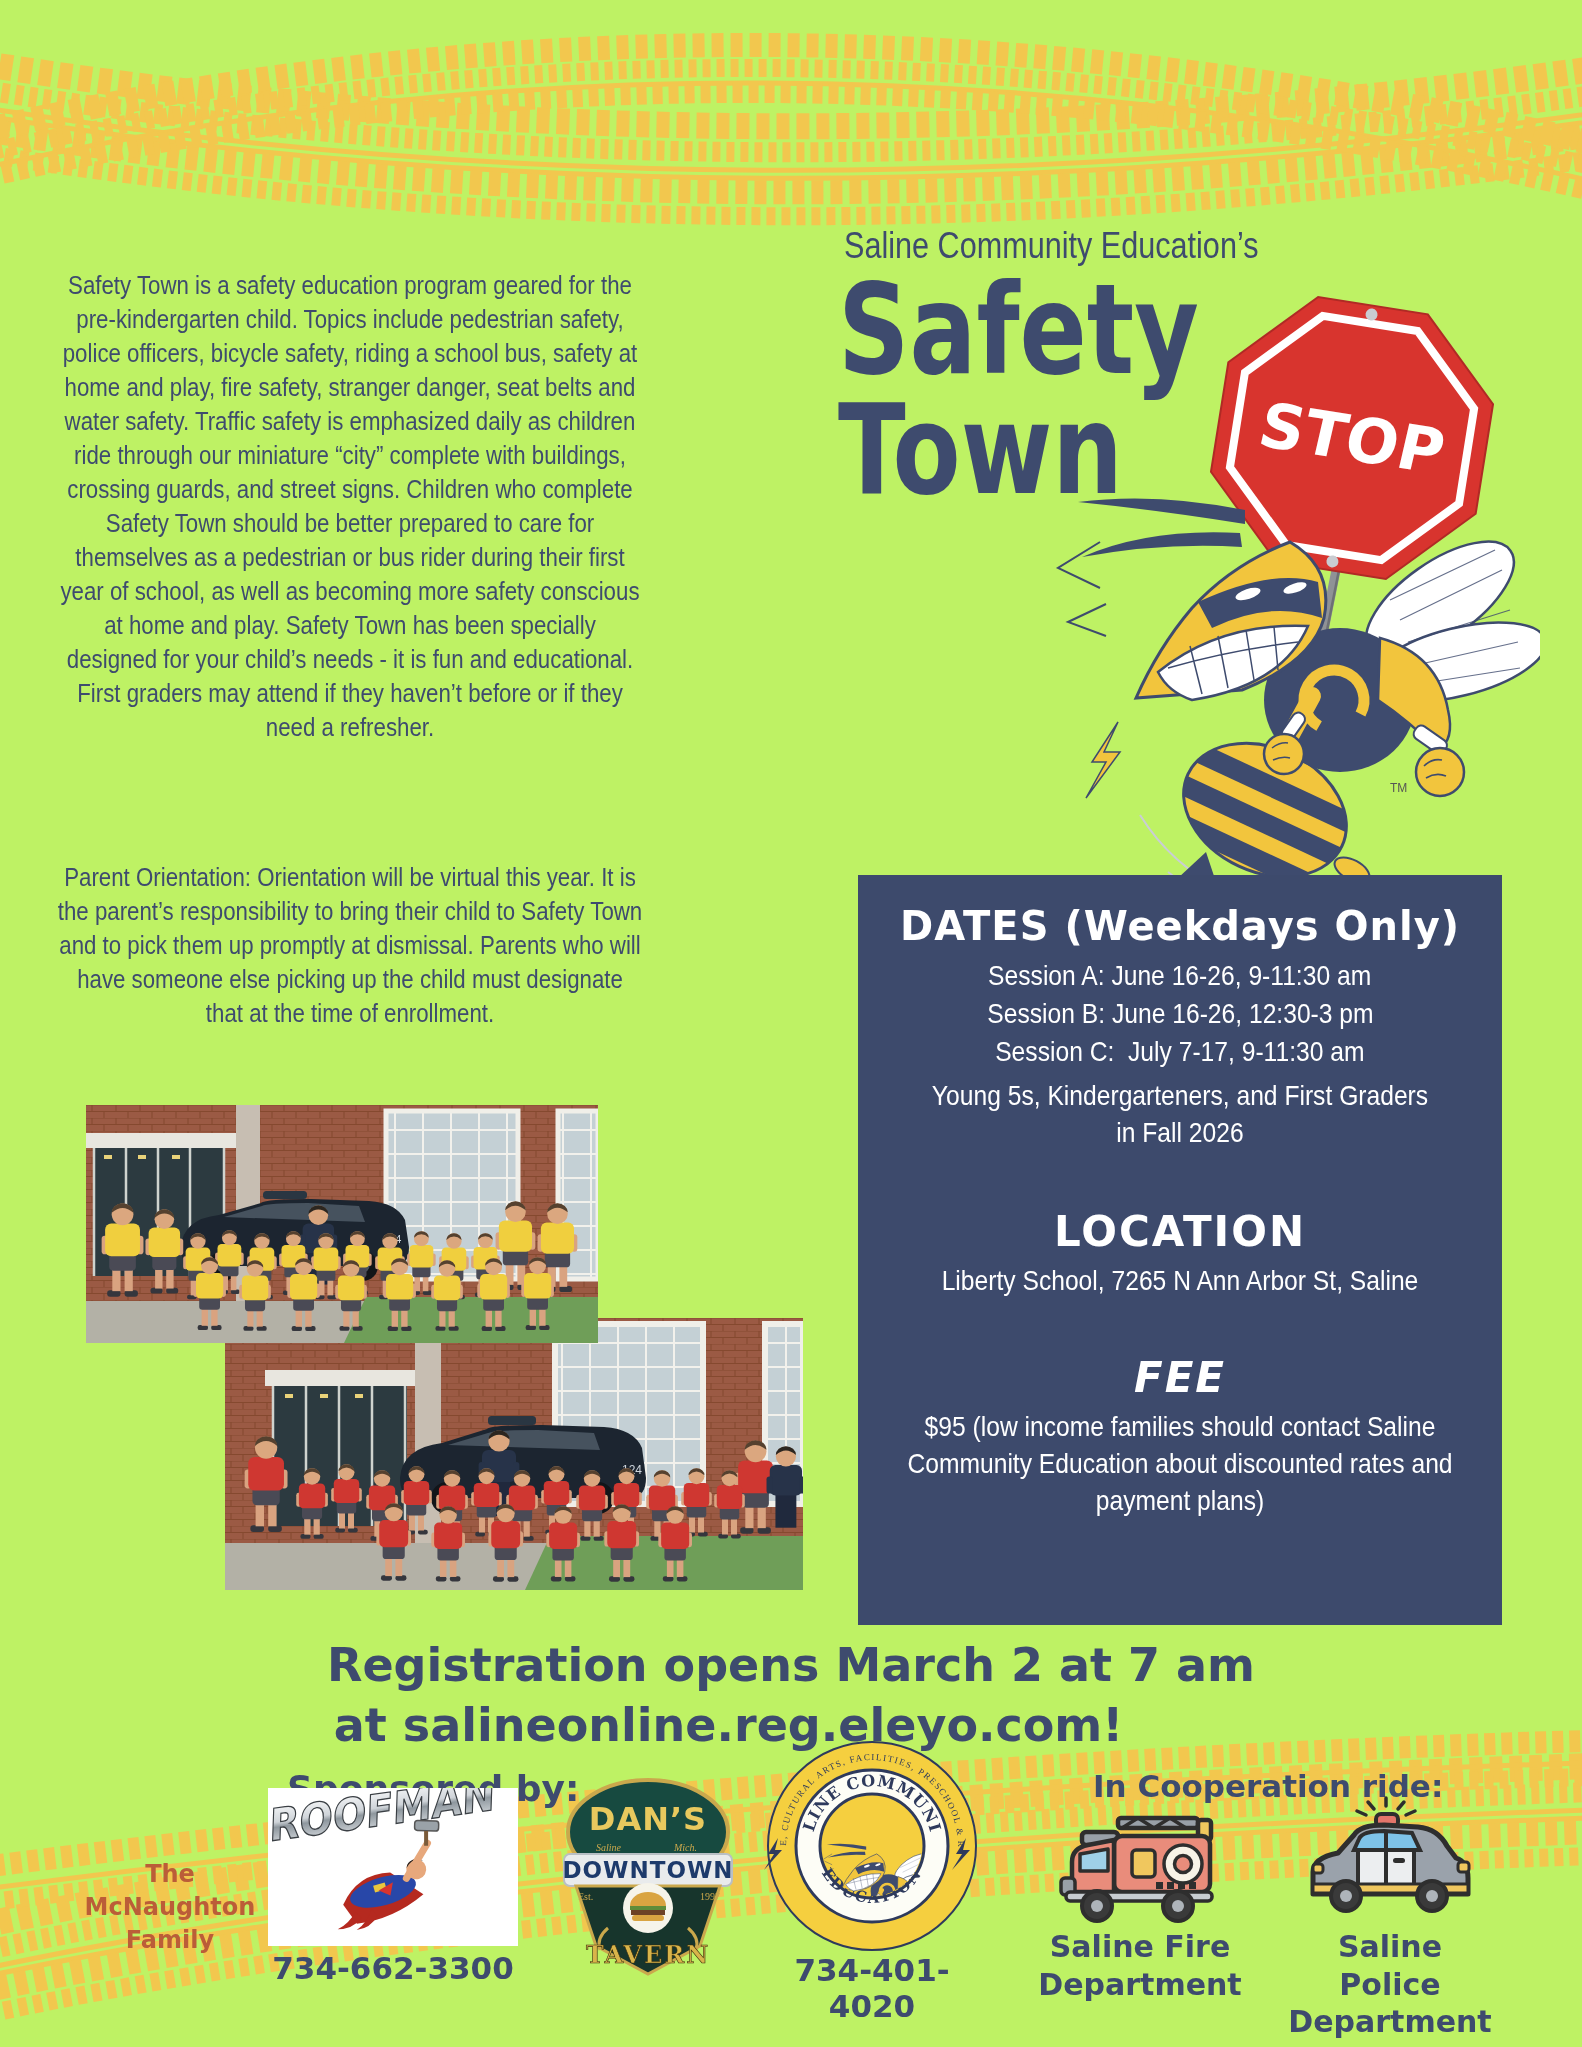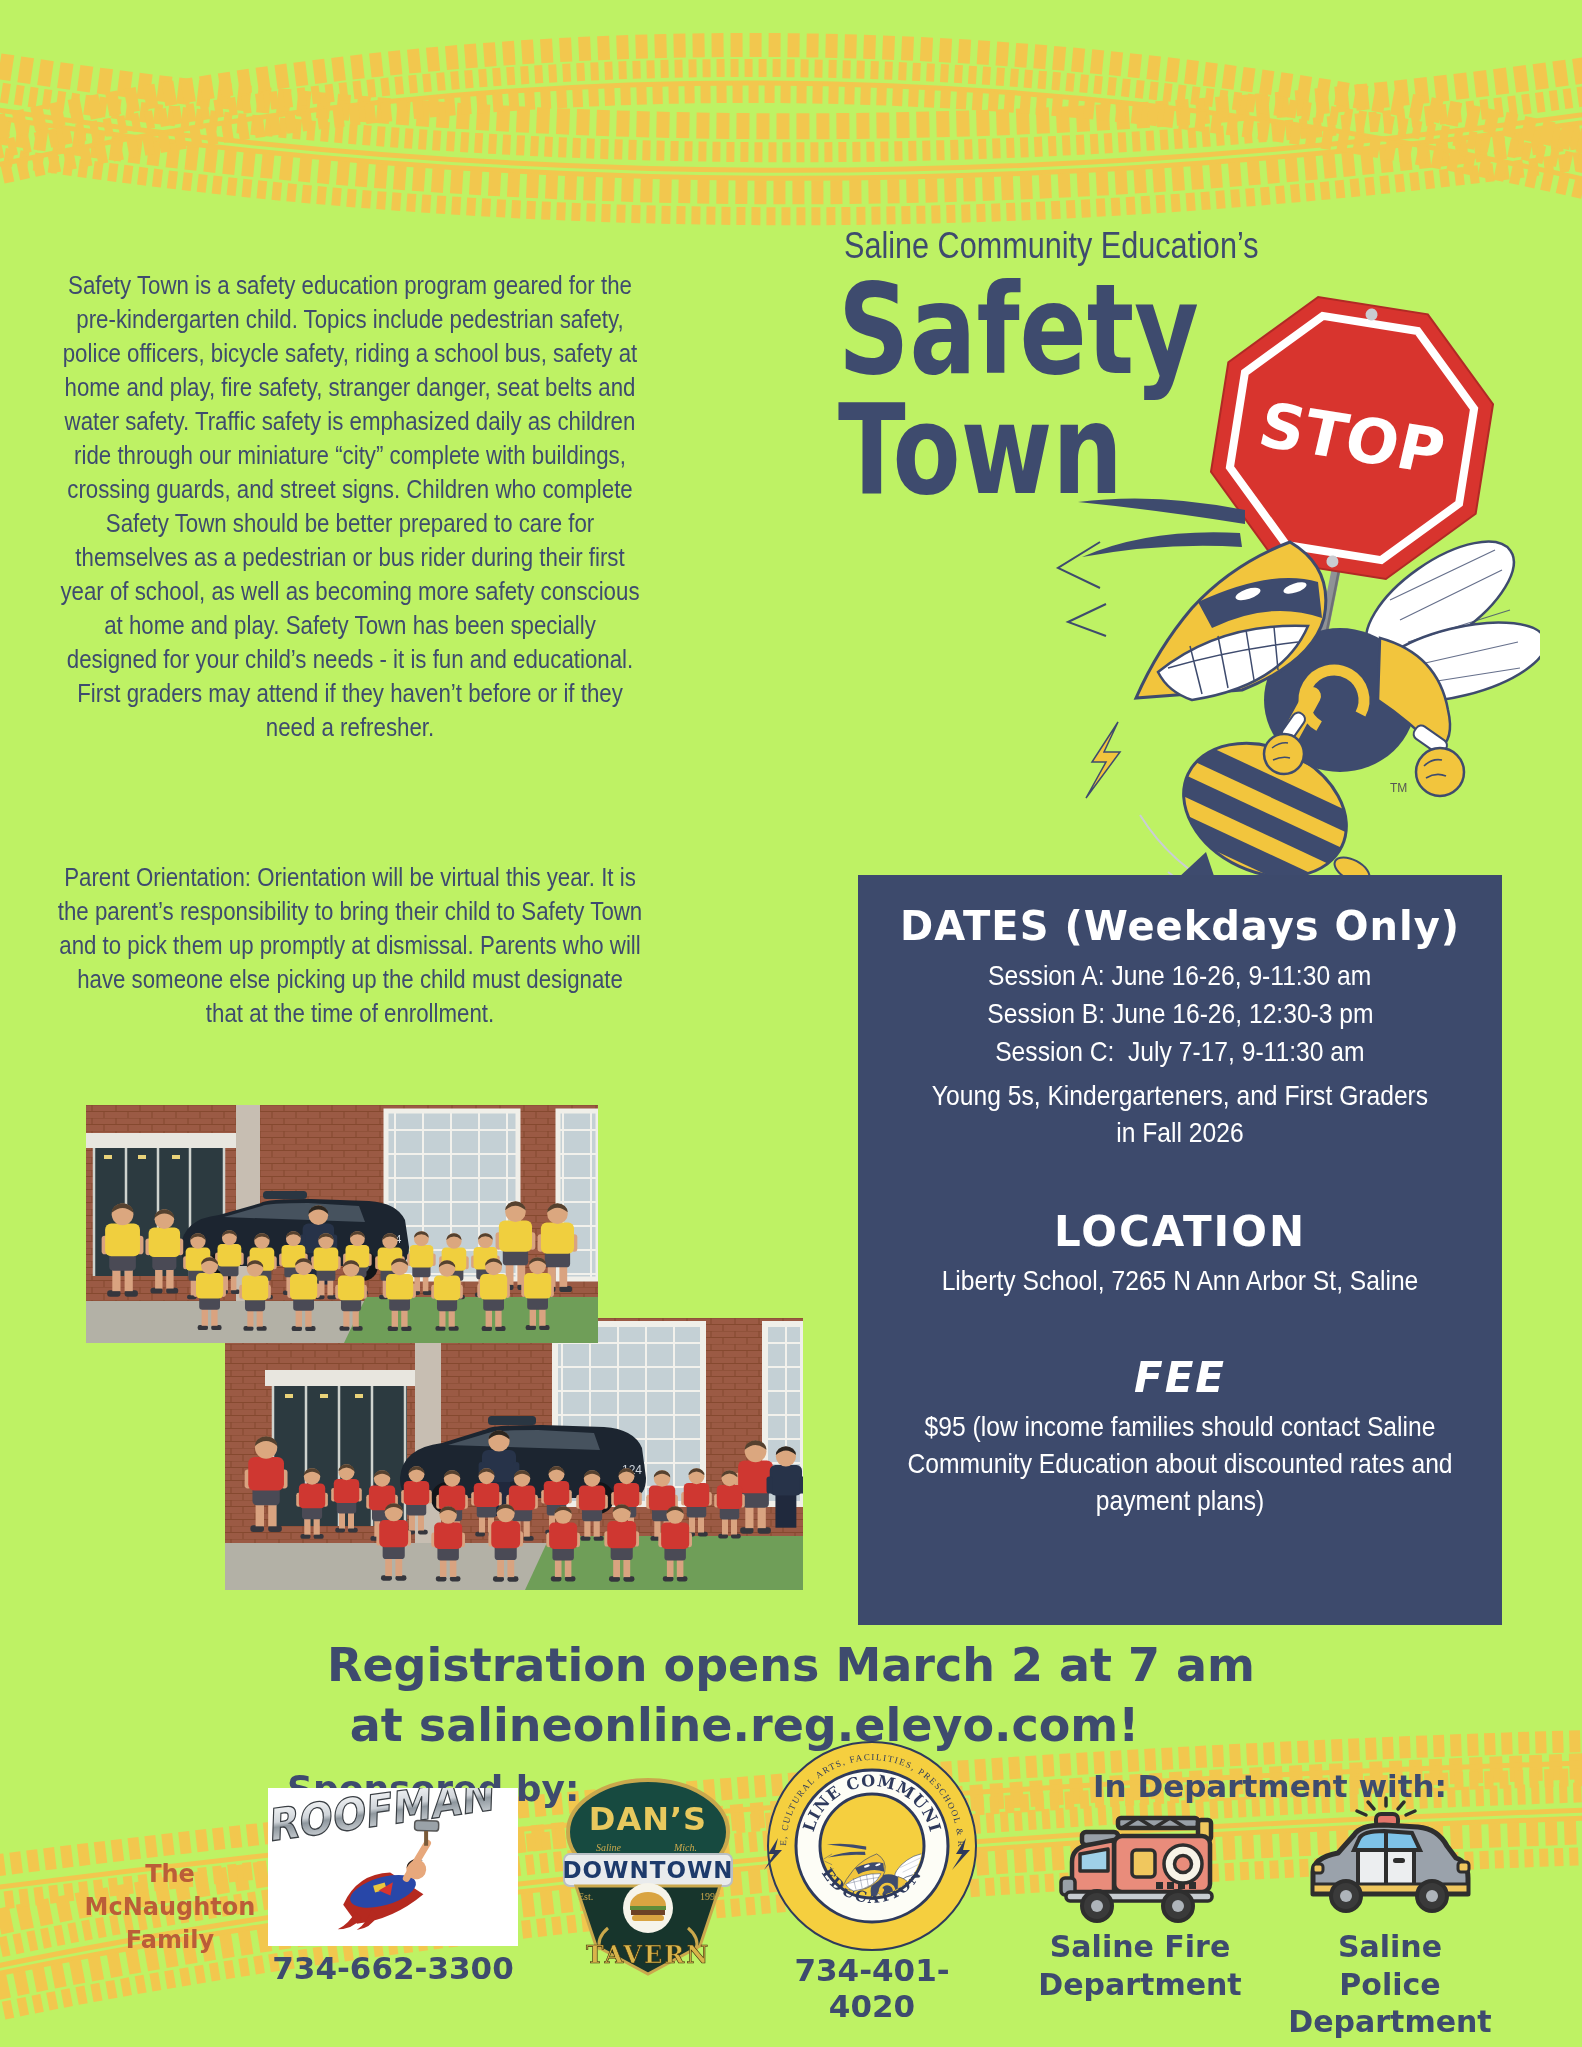--- a/index.html
+++ b/index.html
@@ -266,39 +266,39 @@
     <div class="cond sx88 center" style="font-size:28px;line-height:38px;white-space:pre-wrap;">Session B: June 16-26, 12:30-3 pm</div>
     <div class="cond sx88 center" style="font-size:28px;line-height:38px;white-space:pre-wrap;">Session C:  July 7-17, 9-11:30 am</div>
     <div class="cond sx88 center" style="margin-top:6px;width:580px;font-size:28px;line-height:37px;">Young 5s, Kindergarteners, and First Graders in Fall 2026</div>
     <div class="comic center" style="margin-top:56px;font-size:42px;letter-spacing:2px;">LOCATION</div>
     <div class="cond sx88 center" style="margin-top:6px;width:700px;font-size:28px;line-height:37px;">Liberty School, 7265 N Ann Arbor St, Saline</div>
     <div class="comic center" style="margin-top:54px;font-size:42px;letter-spacing:2px;font-style:italic;">FEE</div>
     <div class="cond sx88 center" style="margin-top:6px;width:620px;font-size:28px;line-height:37px;">$95 (low income families should contact Saline Community Education about discounted rates and payment plans)</div>
   </div>
 
   <div class="abs navy comic center" style="left:0;top:1638px;width:1582px;font-size:46px;">Registration opens March 2 at 7 am</div>
-  <div class="abs navy comic center" style="left:0;top:1698px;width:1457px;font-size:46px;padding-left:16px;">at salineonline.reg.eleyo.com!</div>
+  <div class="abs navy comic center" style="left:0;top:1698px;width:1457px;font-size:46px;">at salineonline.reg.eleyo.com!</div>
 
   <svg class="abs" style="left:0;top:1700px" width="1582" height="347" viewBox="0 0 347 76" preserveAspectRatio="none" display="none"></svg>
   <svg class="abs" style="left:0;top:1700px" width="1582" height="347" viewBox="0 0 1582 347">
     <g stroke="#f2c74e" fill="none">
       <path d="M-40,230 Q550,100 1622,65" stroke-width="26" stroke-dasharray="13 7"></path>
       <path d="M-40,256 Q550,126 1622,91" stroke-width="20" stroke-dasharray="8 6"></path>
       <path d="M-40,274 Q550,144 1622,109" stroke-width="5"></path>
       <path d="M-40,282 Q550,152 1622,117" stroke-width="5"></path>
       <path d="M-40,296 Q550,166 1622,131" stroke-width="24" stroke-dasharray="12 7"></path>
       <path d="M-40,320 Q550,190 1622,155" stroke-width="18" stroke-dasharray="9 6"></path>
       <path d="M-40,170 Q800,62 1622,40" stroke-width="22" stroke-dasharray="11 6"></path>
       <path d="M-40,192 Q800,84 1622,62" stroke-width="5"></path>
       <path d="M-40,206 Q800,98 1622,76" stroke-width="18" stroke-dasharray="9 6"></path>
     </g>
   </svg>
 
   <div class="abs navy comic" style="left:287px;top:1768px;font-size:36px;text-align:center;">Sponsored by:</div>
-  <div class="abs navy comic" style="left:1093px;top:1768px;font-size:31px;">In Department with:</div>
+  <div class="abs navy comic" style="left:1093px;top:1768px;font-size:31px;">In Cooperation ride:</div>
 
   <div class="abs comic center" style="left:70px;top:1858px;width:200px;font-size:24px;line-height:33px;color:#bb5d38;">The McNaughton Family</div>
 
   <svg class="abs" style="left:268px;top:1788px" width="250" height="158" viewBox="0 0 250 158">
     <defs>
       <linearGradient id="chrome" x1="0" y1="0" x2="0" y2="1">
         <stop offset="0" stop-color="#ffffff"></stop>
           <stop offset=".45" stop-color="#cfd4d9"></stop>
         <stop offset=".55" stop-color="#8e979e"></stop>
           <stop offset="1" stop-color="#e8ebee"></stop>

